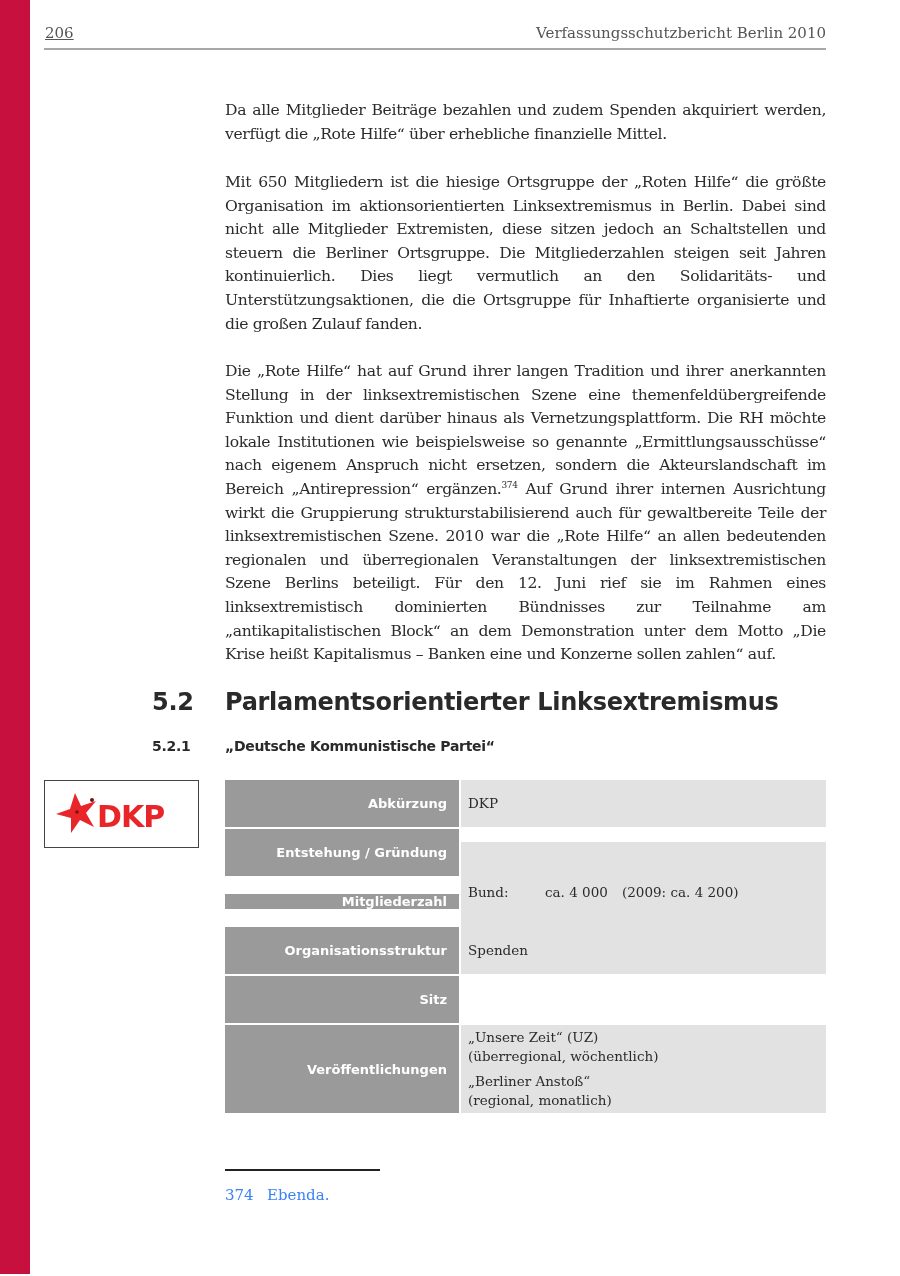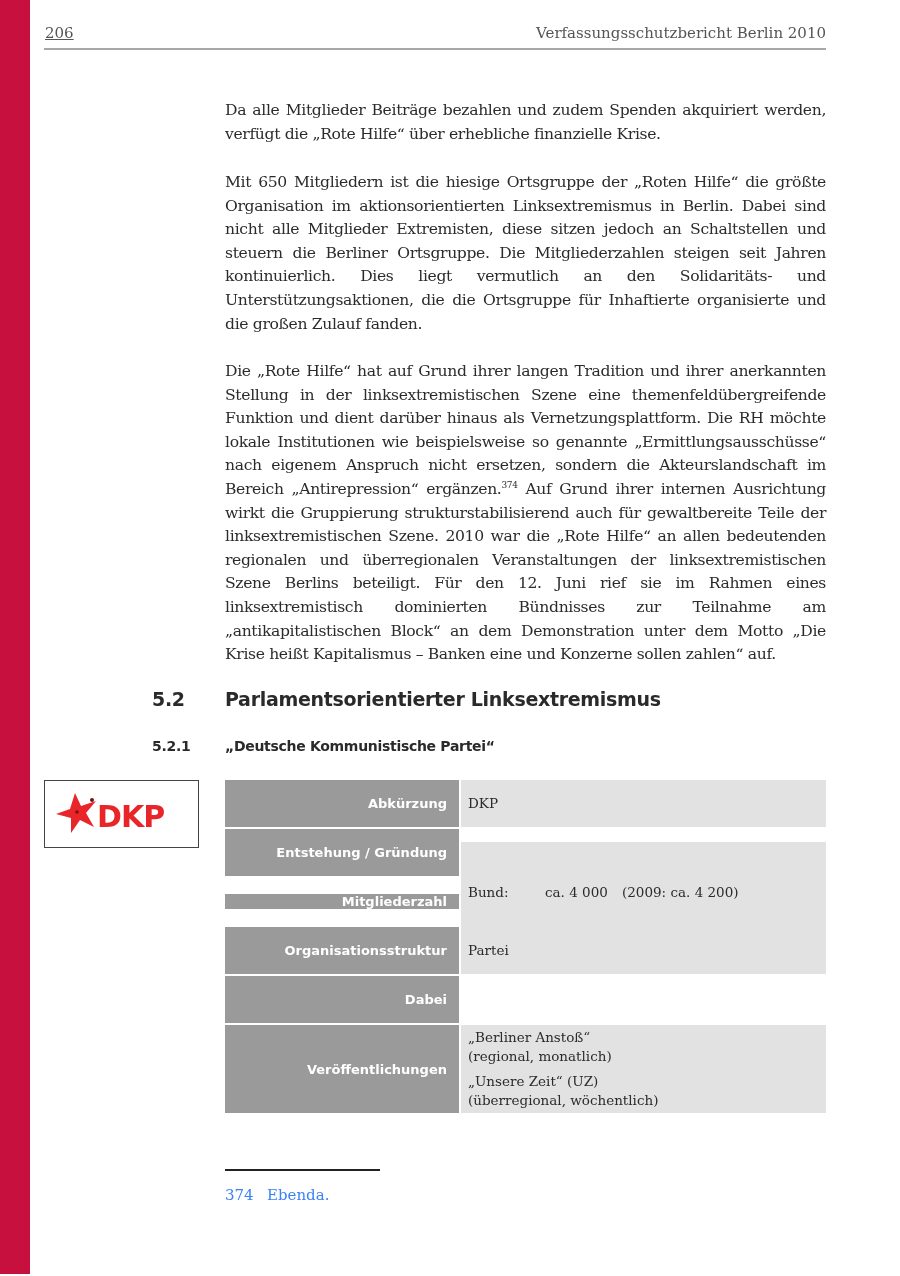--- a/index.html
+++ b/index.html
@@ -30,21 +30,21 @@
     }
     .body-text p { margin: 0; }
     .p1 { top: 99px; }
     .p2 { top: 171px; }
     .p3 { top: 360px; }
     sup { font-size: 9px; vertical-align: 6px; line-height: 0; }
 
     .h2 {
       position: absolute; left: 152px; top: 688px;
       font-family: "DejaVu Sans", sans-serif; font-weight: bold;
-      font-size: 19px; color: #2a2a2a; letter-spacing: -0.3px;
+      font-size: 24px; color: #2a2a2a; letter-spacing: -0.3px;
     }
     .h3 {
       position: absolute; left: 152px; top: 738px;
       font-family: "DejaVu Sans", sans-serif; font-weight: bold;
       font-size: 14px; color: #2a2a2a; letter-spacing: -0.3px;
     }
     .h2 .num, .h3 .num { display: inline-block; width: 73px; }
 
     .logo-box {
       position: absolute; left: 44px; top: 780px; width: 153px; height: 66px;
@@ -94,21 +94,21 @@
 <body>
 
 <div class="red-bar"></div>
 
 <div class="header">
   <span class="page-num">206</span>
   <span class="running-title">Verfassungsschutzbericht Berlin 2010</span>
 </div>
 
 <div class="body-text p1">
-  <p>Da alle Mitglieder Beiträge bezahlen und zudem Spenden akquiriert werden, verfügt die „Rote Hilfe“ über erhebliche finanzielle Krise.</p>
+  <p>Da alle Mitglieder Beiträge bezahlen und zudem Spenden akquiriert werden, verfügt die „Rote Hilfe“ über erhebliche finanzielle Mittel.</p>
 </div>
 
 <div class="body-text p2">
   <p>Mit 650 Mitgliedern ist die hiesige Ortsgruppe der „Roten Hilfe“ die größte Organisation im aktionsorientierten Linksextremismus in Berlin. Dabei sind nicht alle Mitglieder Extremisten, diese sitzen jedoch an Schaltstellen und steuern die Berliner Ortsgruppe. Die Mitgliederzahlen steigen seit Jahren kontinuierlich. Dies liegt vermutlich an den Solidaritäts- und Unterstützungsaktionen, die die Ortsgruppe für Inhaftierte organisierte und die großen Zulauf fanden.</p>
 </div>
 
 <div class="body-text p3">
   <p><span>Die „Rote Hilfe“ hat auf Grund ihrer langen Tradition und ihrer anerkannten Stellung in der linksextremistischen Szene eine themenfeldübergreifende Funktion und dient darüber hinaus als Vernetzungsplattform. Die RH möchte lokale Institutionen wie beispielsweise so genannte „Ermittlungsausschüsse“ nach eigenem Anspruch nicht ersetzen, sondern die Akteurslandschaft im Bereich „Antirepression“ ergänzen.</span><sup>374</sup><span> Auf Grund ihrer internen Ausrichtung wirkt die Gruppierung strukturstabilisierend auch für gewaltbereite Teile der linksextremistischen Szene. 2010 war die „Rote Hilfe“ an allen bedeutenden regionalen und überregionalen Veranstaltungen der linksextremistischen Szene Berlins beteiligt. Für den 12. Juni rief sie im Rahmen eines linksextremistisch dominierten Bündnisses zur Teilnahme am „antikapitalistischen Block“ an dem Demonstration unter dem Motto „Die Krise heißt Kapitalismus – Banken eine und Konzerne sollen zahlen“ auf.</span></p>
 </div>
 
@@ -150,36 +150,36 @@
       <div class="mem-line">
         <span class="c1">Berlin:</span>
         <span class="c2">ca.    130</span>
         <span class="c3">(2009: ca.    130)</span>
       </div>
     </div>
   </div>
   <div class="fact-row r-std">
     <div class="fact-label">Organisationsstruktur</div>
     <div class="fact-value">
-        <span>Partei</span>
+        <span>Spenden</span>
       </div>
   </div>
   <div class="fact-row r-std">
-    <div class="fact-label">Dabei</div>
+    <div class="fact-label">Sitz</div>
   </div>
   <div class="fact-row r-pub" style="border-bottom:none;">
     <div class="fact-label">Veröffentlichungen</div>
     <div class="fact-value">
       <div class="pub-block">
+        <div>„Unsere Zeit“ (UZ)</div>
+        <div>(überregional, wöchentlich)</div>
+      </div>
+      <div class="pub-block">
         <div>„Berliner Anstoß“</div>
         <div>(regional, monatlich)</div>
-      </div>
-      <div class="pub-block">
-        <div>„Unsere Zeit“ (UZ)</div>
-        <div>(überregional, wöchentlich)</div>
       </div>
     </div>
   </div>
 </div>
 
 <div class="footnote-rule"></div>
 <div class="footnote">
   <span class="fn-num">374</span><span>Ebenda.</span>
 </div>
 

